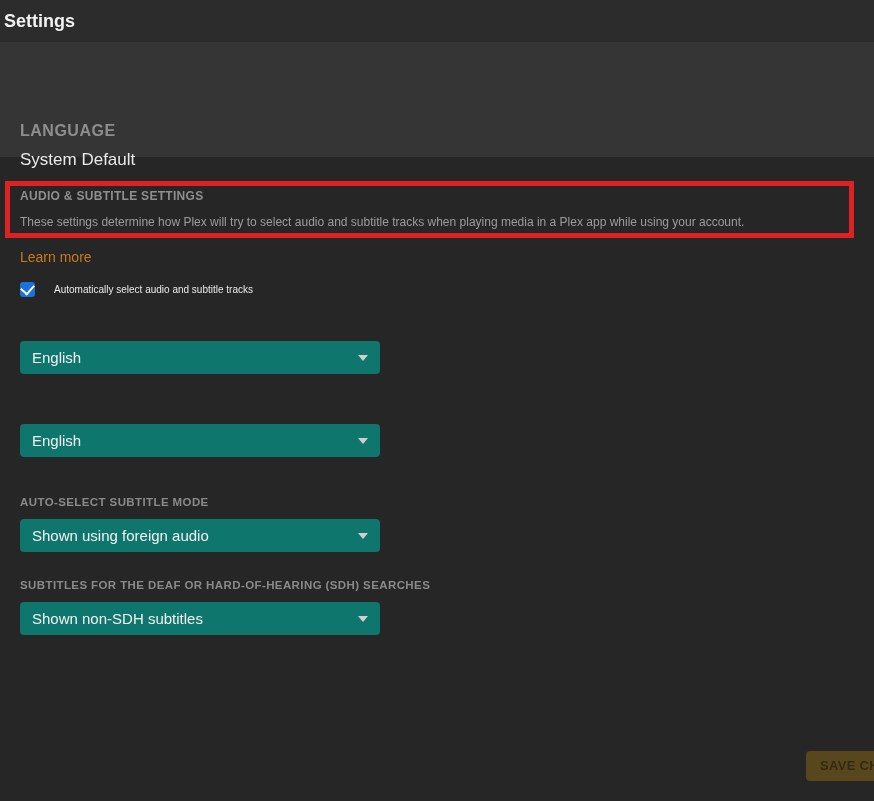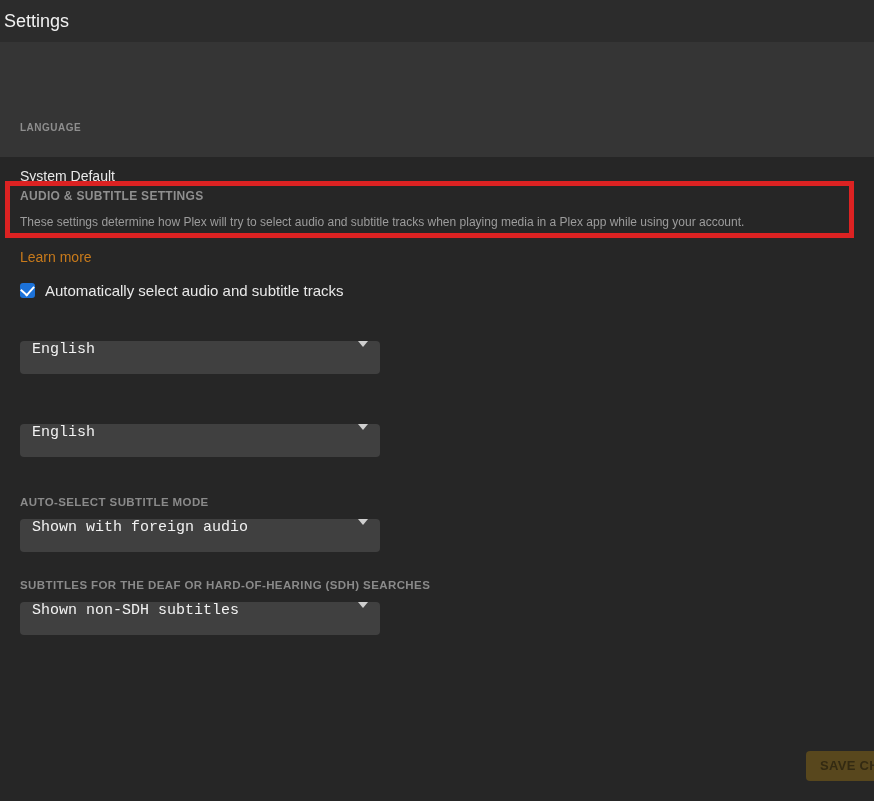--- a/index.html
+++ b/index.html
@@ -20,43 +20,43 @@
     position: absolute;
     left: 0; top: 0;
     width: 874px; height: 42px;
     background: #2c2c2c;
   }
   .topbar h1 {
     margin: 0;
     padding-left: 4px;
     line-height: 42px;
     font-size: 18px;
-    font-weight: 400;
+    font-weight: 700;
     color: #f2f2f2;
   }
 
   
   .lang-band {
     position: absolute;
     left: 0; top: 42px;
     width: 874px; height: 115px;
     background: #353535;
   }
   .lang-band .section-label {
     position: absolute;
     left: 20px; top: 80px;
-    font-size: 10px;
+    font-size: 16px;
     font-weight: 700;
     letter-spacing: 0.5px;
     color: #8e8e8e;
   }
   .lang-band .lang-value {
     position: absolute;
-    left: 20px; top: 126px;
-    font-size: 14px;
+    left: 20px; top: 108px;
+    font-size: 17px;
     color: #e9e9e9;
   }
 
   
   .annotation-box {
     position: absolute;
     left: 5px; top: 181px;
     width: 849px; height: 57px;
     border: 5px solid #dc2222;
     box-sizing: border-box;
@@ -104,22 +104,22 @@
   }
   .checkbox .check {
     position: absolute;
     left: 3px; top: 0px;
     width: 7px; height: 10px;
     border: solid #ffffff;
     border-width: 0 2px 2px 0;
     transform: rotate(42deg);
   }
   .checkbox-row .cb-label {
-    margin-left: 10px;
-    font-size: 15px;
+    margin-left: 19px;
+    font-size: 10px;
     color: #e9e9e9;
   }
 
   
   .group {
     position: absolute;
     left: 20px;
     width: 360px;
   }
   .group .field-label {
@@ -128,26 +128,26 @@
     font-weight: 700;
     letter-spacing: 0.4px;
     color: #8a8a8a;
     line-height: 12px;
     white-space: nowrap;
   }
   .dropdown {
     margin-top: 11px;
     width: 360px; height: 33px;
     box-sizing: border-box;
-    background: #404040;
+    background: #0f766e;
     border-radius: 4px;
     display: flex;
+    align-items: center;
     padding: 0 12px;
     cursor: pointer;
-    font-family: Liberation Mono, monospace;
   }
   .dropdown .dd-value {
     font-size: 15px;
     color: #f2f2f2;
     flex: 1 1 auto;
     white-space: nowrap;
     overflow: hidden;
   }
   .dropdown .caret {
     width: 0; height: 0;
@@ -216,21 +216,21 @@
   <div class="group" style="top:413px">
     <div class="dropdown">
       <span class="dd-value">English</span>
       <span class="caret"></span>
     </div>
   </div>
 
   <div class="group" style="top:496px">
     <span class="field-label">AUTO-SELECT SUBTITLE MODE</span>
     <div class="dropdown">
-      <span class="dd-value">Shown with foreign audio</span>
+      <span class="dd-value">Shown using foreign audio</span>
       <span class="caret"></span>
     </div>
   </div>
 
   <div class="group" style="top:579px">
     <span class="field-label">SUBTITLES FOR THE DEAF OR HARD-OF-HEARING (SDH) SEARCHES</span>
     <div class="dropdown">
       <span class="dd-value">Shown non-SDH subtitles</span>
       <span class="caret"></span>
     </div>

